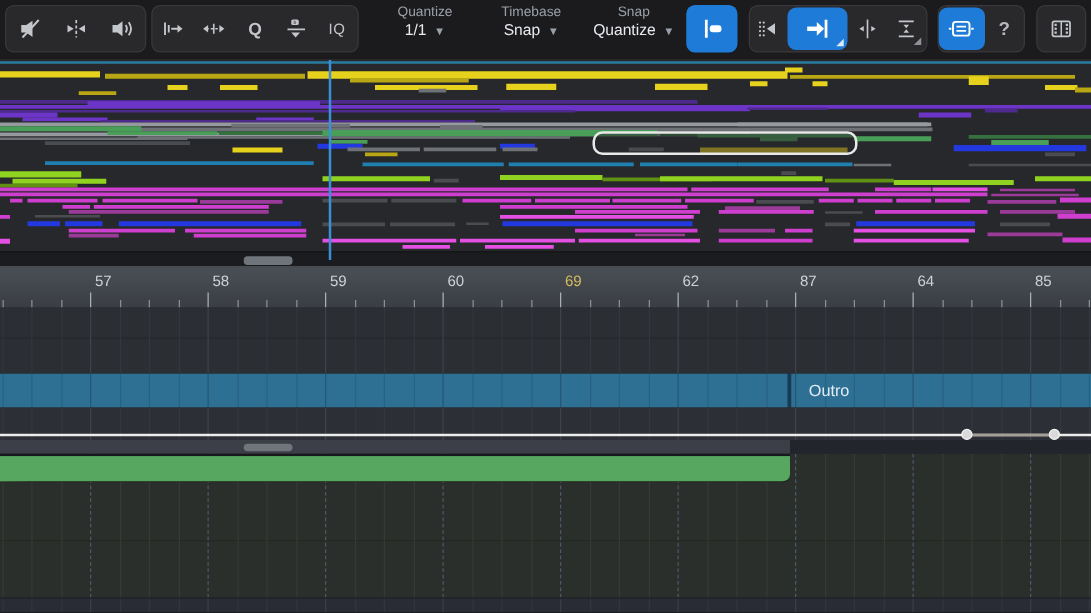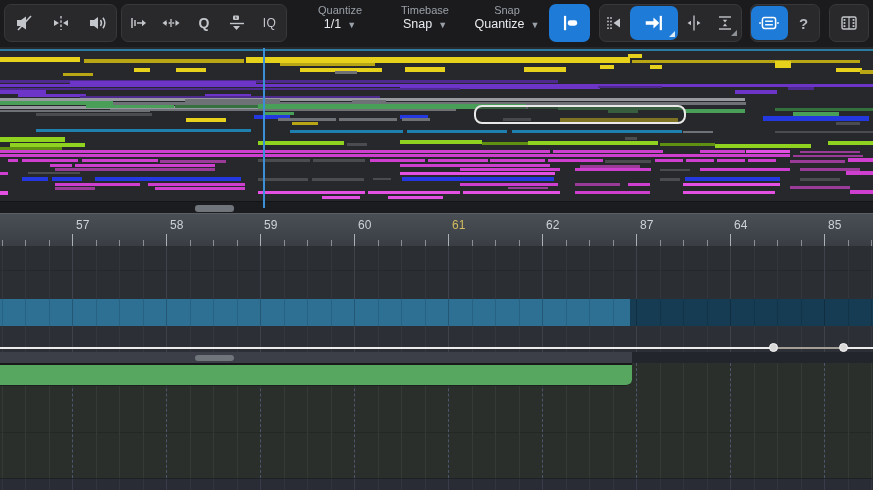--- a/index.html
+++ b/index.html
@@ -439,21 +439,21 @@
       <div class="tick minor" style="left: 753.5px;"></div>
       <div class="tick minor" style="left: 777px;"></div>
       <div class="tick minor" style="left: 800.5px;"></div>
       <div class="tick major" style="left: 824px;"></div>
       <div class="tick minor" style="left: 847.5px;"></div>
       <div class="tick minor" style="left: 871px;"></div>
       <div class="rlabel" style="left: 76px;">57</div>
       <div class="rlabel" style="left: 170px;">58</div>
       <div class="rlabel" style="left: 264px;">59</div>
       <div class="rlabel" style="left: 358px;">60</div>
-      <div class="rlabel hl" style="left: 452px;">61</div>
+      <div class="rlabel hl" style="left: 452px;">69</div>
       <div class="rlabel" style="left: 546px;">62</div>
       <div class="rlabel" style="left: 640px;">87</div>
       <div class="rlabel" style="left: 734px;">64</div>
       <div class="rlabel" style="left: 828px;">85</div>
     </div>
 
   <div id="gridTop" class="abs gridpanel">
     <div class="hdiv" style="top:24px;background:#25282c;"></div>
   <div class="vline" style="background: rgb(51, 54, 60); left: 1.5px;"></div>
       <div class="vline" style="background: rgb(51, 54, 60); left: 25px;"></div>
@@ -492,20 +492,23 @@
       <div class="vline" style="background: rgb(51, 54, 60); left: 800.5px;"></div>
       <div class="vline" style="background: rgb(62, 66, 75); left: 824px;"></div>
       <div class="vline" style="background: rgb(51, 54, 60); left: 847.5px;"></div>
       <div class="vline" style="background: rgb(51, 54, 60); left: 871px;"></div>
     </div>
 
   <div id="sections" class="abs">
       <div class="section" style="left: 0px; width: 630px; background: rgb(46, 112, 148);">
         <span class="slabel"></span>
       </div>
+      <div class="section" style="left: 633px; width: 240px; background: rgb(46, 112, 148);">
+        <span class="slabel">Outro</span>
+      </div>
       <div class="vline" style="background: rgba(0, 0, 0, 0.12); left: 1.5px;"></div>
       <div class="vline" style="background: rgba(0, 0, 0, 0.12); left: 25px;"></div>
       <div class="vline" style="background: rgba(0, 0, 0, 0.12); left: 48.5px;"></div>
       <div class="vline" style="background: rgba(0, 0, 0, 0.22); left: 72px;"></div>
       <div class="vline" style="background: rgba(0, 0, 0, 0.12); left: 95.5px;"></div>
       <div class="vline" style="background: rgba(0, 0, 0, 0.12); left: 119px;"></div>
       <div class="vline" style="background: rgba(0, 0, 0, 0.12); left: 142.5px;"></div>
       <div class="vline" style="background: rgba(0, 0, 0, 0.22); left: 166px;"></div>
       <div class="vline" style="background: rgba(0, 0, 0, 0.12); left: 189.5px;"></div>
       <div class="vline" style="background: rgba(0, 0, 0, 0.12); left: 213px;"></div>

